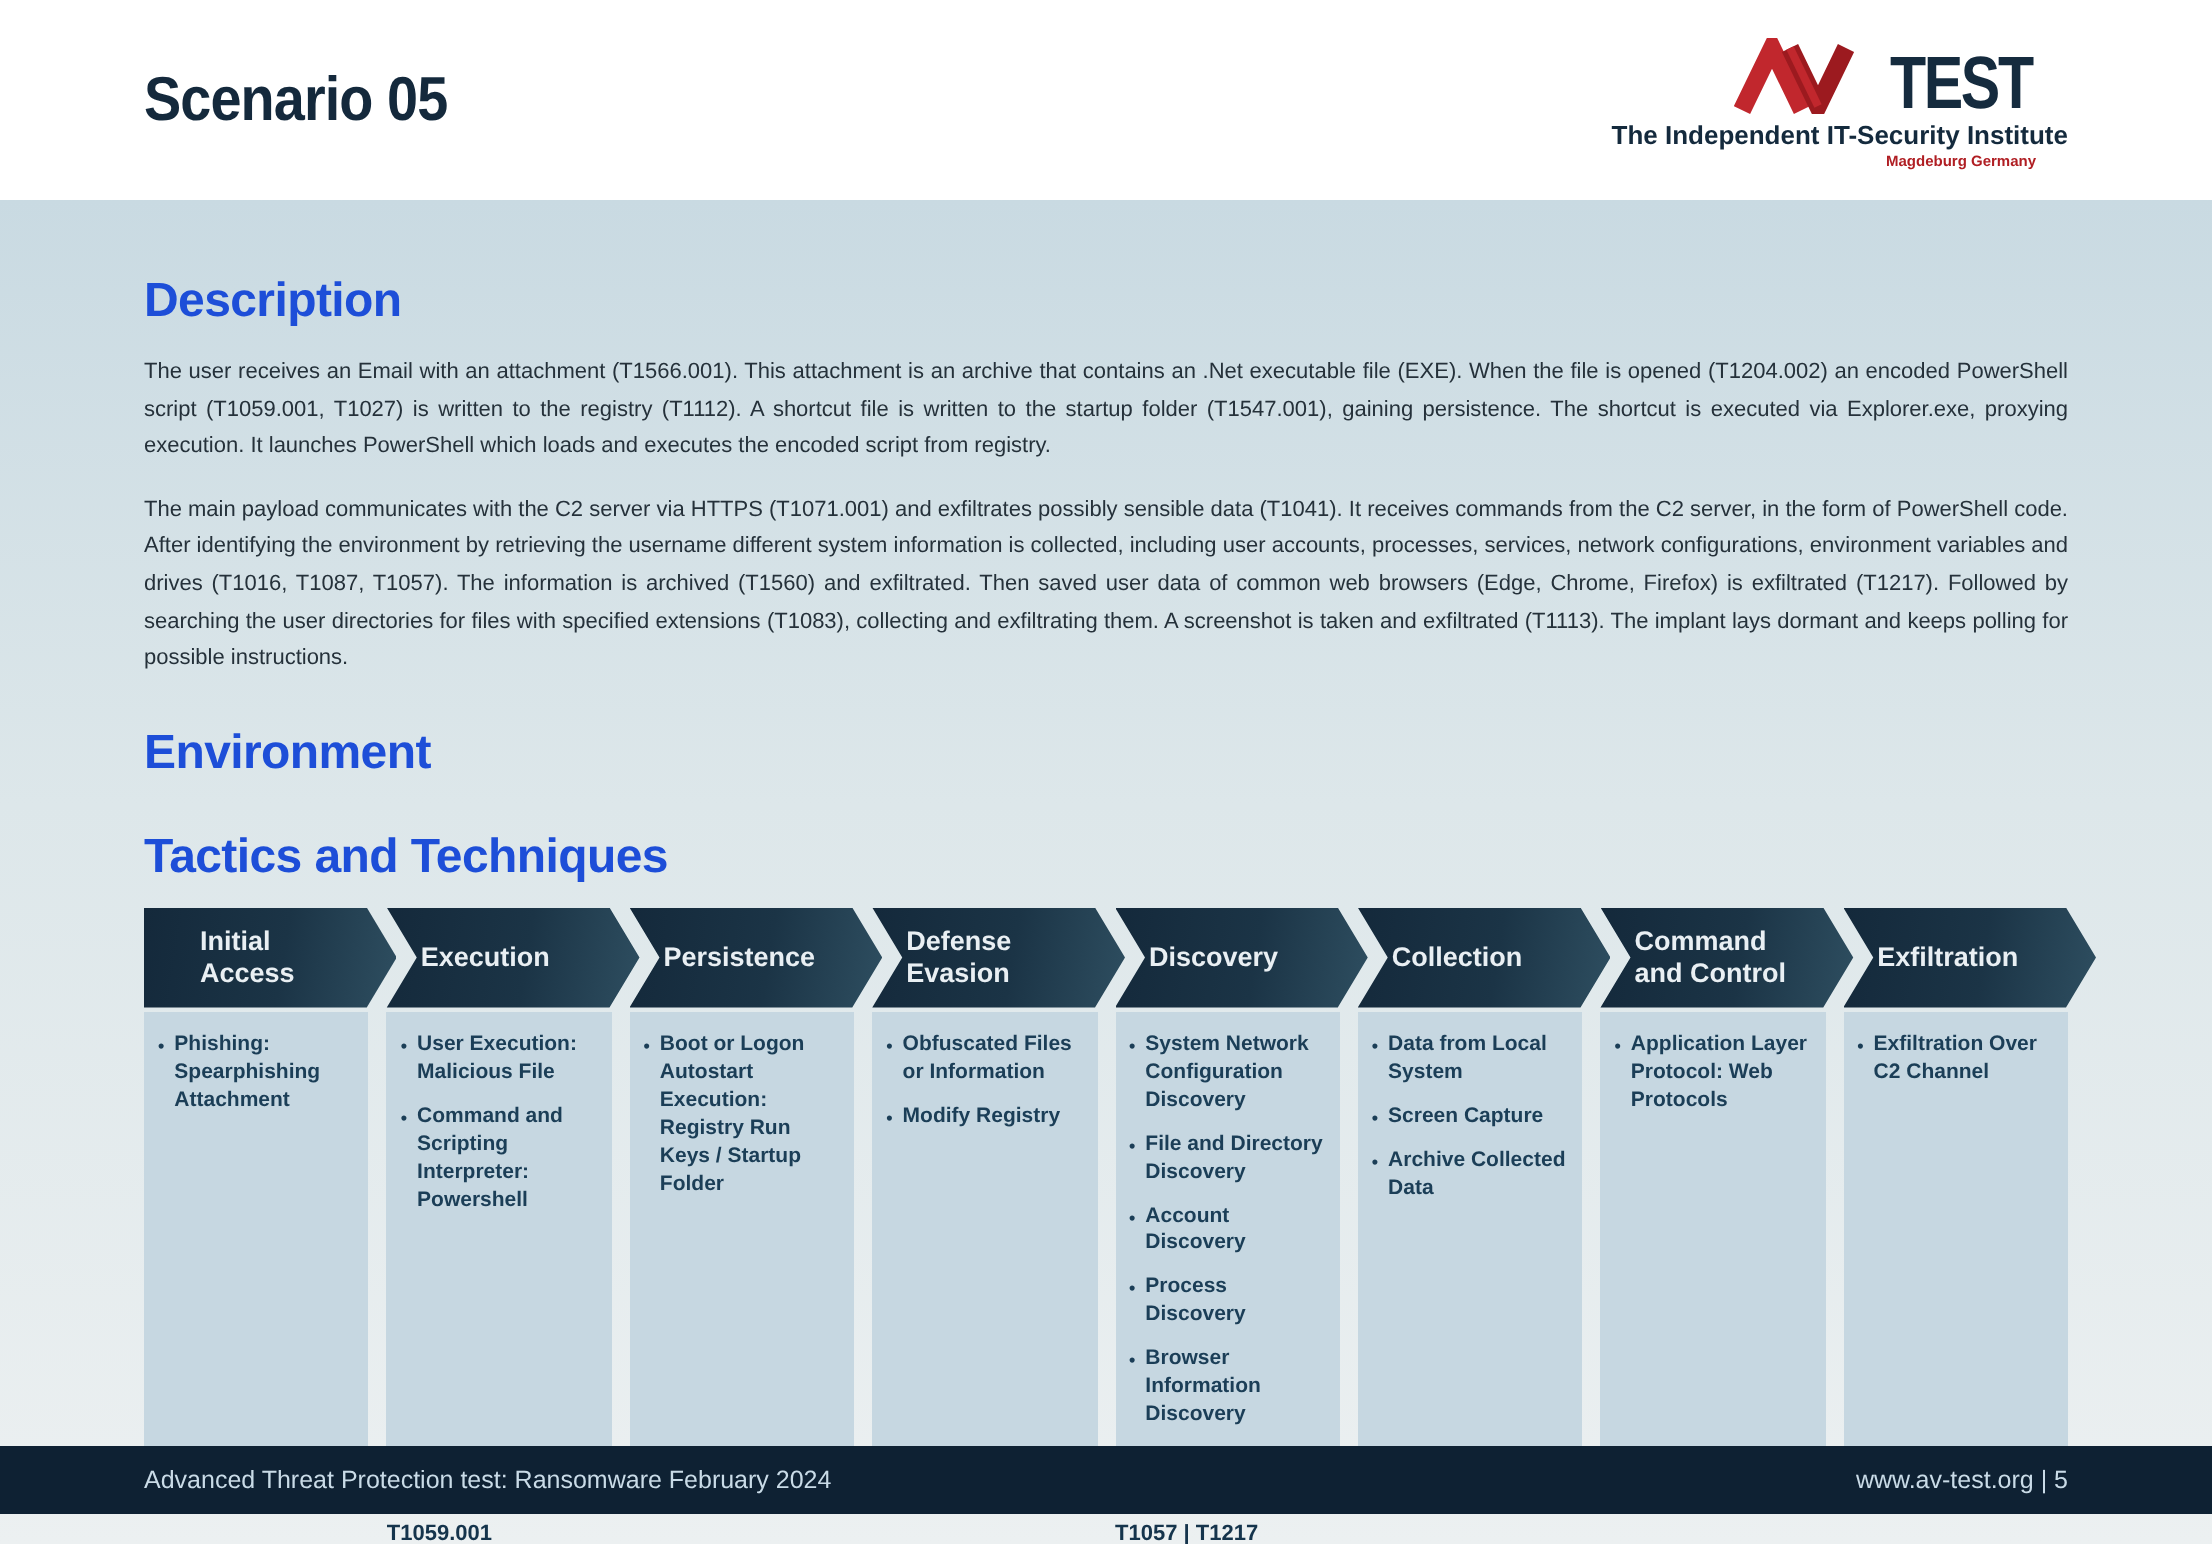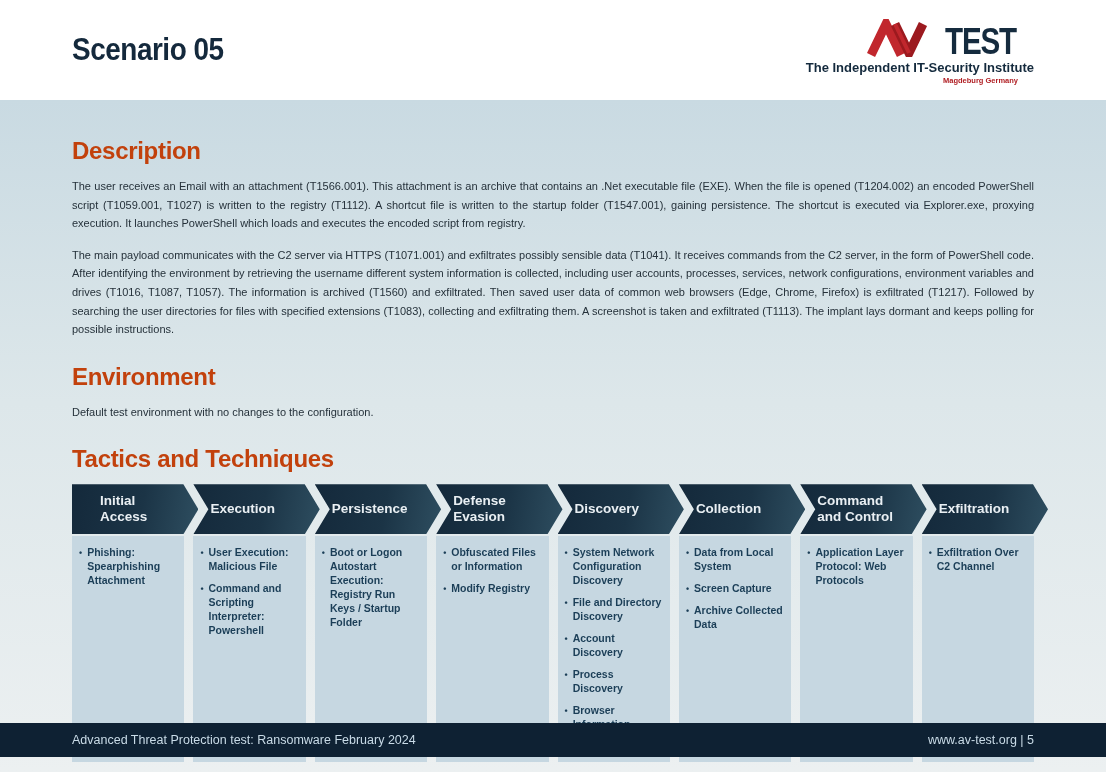--- a/index.html
+++ b/index.html
@@ -18,21 +18,21 @@
              transform:scaleX(.8);transform-origin:left bottom;}
   .logo-tagline{font-size:13px;font-weight:700;color:#142a3d;margin-top:3px;white-space:nowrap;}
   .logo-subline{font-size:7.5px;font-weight:700;color:#b01e23;margin-top:1px;padding-right:16px;white-space:nowrap;}
 
   
   .band{position:absolute;top:100px;left:0;width:1106px;height:672px;
         background:linear-gradient(180deg,#c9dae2 0%,#dde7ea 45%,#ecf0f1 100%);}
 
   
   .content{position:absolute;top:100px;left:72px;width:962px;}
-  .h-red{font-size:24px;font-weight:700;color:#c2410c;margin:24px 0 8px;letter-spacing:-.3px;}
+  .h-red{font-size:24px;font-weight:700;color:#1d4ed8;margin:24px 0 8px;letter-spacing:-.3px;}
   .h-red.first{margin-top:37px;}
   .para{font-size:11px;line-height:18.6px;color:#25313a;text-align:justify;margin:12px 0 13px;font-weight:500;}
   .para.single{text-align:left;margin-bottom:0;}
 
   
   .matrix{display:grid;grid-template-columns:repeat(8,1fr);column-gap:9px;row-gap:2px;margin-top:11px;}
   .mx-head{position:relative;height:50px;}
   .chev{position:absolute;top:0;bottom:0;left:0;right:-14px;
         background:linear-gradient(99deg,#14293b 0%,#1b3446 55%,#2e4e60 100%);
         clip-path:polygon(0 0,calc(100% - 15px) 0,100% 50%,calc(100% - 15px) 100%,0 100%,15px 50%);}
@@ -72,21 +72,20 @@
       <div class="logo-subline">Magdeburg Germany</div>
     </div>
   </header>
 
   <main class="content">
     <h2 class="h-red first">Description</h2>
     <p class="para">The user receives an Email with an attachment (T1566.001). This attachment is an archive that contains an .Net executable file (EXE). When the file is opened (T1204.002) an encoded PowerShell script (T1059.001, T1027) is written to the registry (T1112). A shortcut file is written to the startup folder (T1547.001), gaining persistence. The shortcut is executed via Explorer.exe, proxying execution. It launches PowerShell which loads and executes the encoded script from registry.</p>
     <p class="para">The main payload communicates with the C2 server via HTTPS (T1071.001) and exfiltrates possibly sensible data (T1041). It receives commands from the C2 server, in the form of PowerShell code. After identifying the environment by retrieving the username different system information is collected, including user accounts, processes, services, network configurations, environment variables and drives (T1016, T1087, T1057). The information is archived (T1560) and exfiltrated. Then saved user data of common web browsers (Edge, Chrome, Firefox) is exfiltrated (T1217). Followed by searching the user directories for files with specified extensions (T1083), collecting and exfiltrating them. A screenshot is taken and exfiltrated (T1113). The implant lays dormant and keeps polling for possible instructions.</p>
 
     <h2 class="h-red">Environment</h2>
-    <p class="para single">Default test environment with no changes to the configuration.</p>
 
     <h2 class="h-red">Tactics and Techniques</h2>
     <div class="matrix" id="matrix">
         <div class="mx-head first">
           <div class="chev"></div>
           <div class="hlabel">Initial Access</div>
         </div>
         <div class="mx-head">
           <div class="chev"></div>
           <div class="hlabel">Execution</div>

